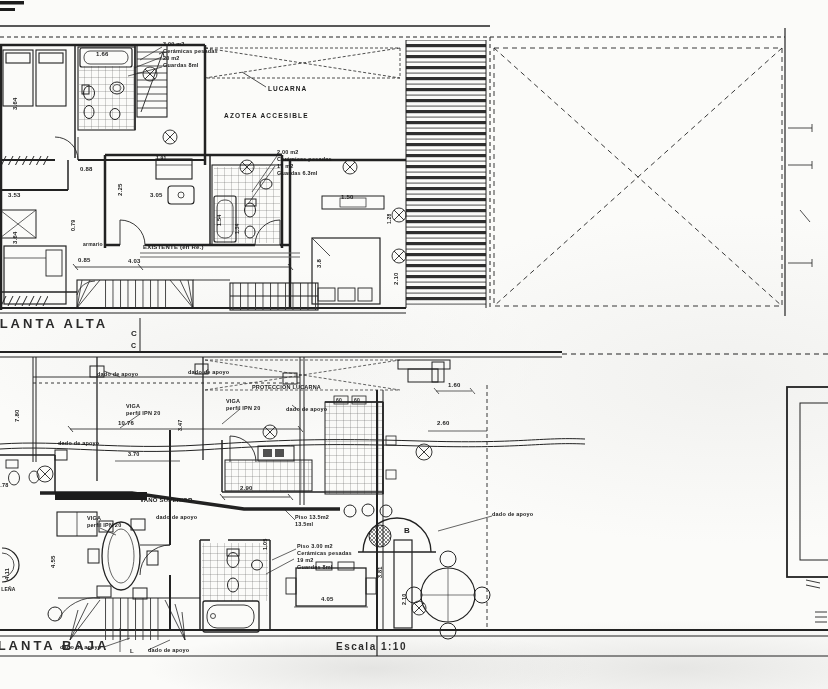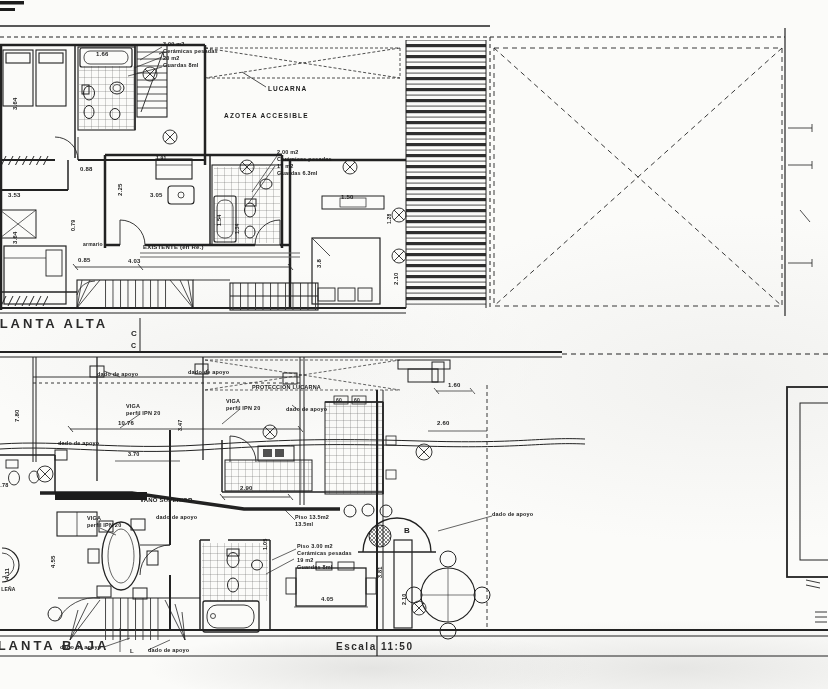--- a/index.html
+++ b/index.html
@@ -437,14 +437,14 @@
       <div class="lbl" style="left: 401px; top: 605px; font-size: 5.5px; transform: rotate(-90deg);">2.10</div>
       <div class="lbl" style="left: 404px; top: 526px; font-size: 8px;">B</div>
       <div class="lbl" style="left: 240px; top: 485px; font-size: 6px;">2.90</div>
       <div class="lbl" style="left: 60px; top: 644px; font-size: 5.5px;">dado de apoyo</div>
       <div class="lbl" style="left: 148px; top: 647px; font-size: 5.5px;">dado de apoyo</div>
       <div class="lbl" style="left: 130px; top: 648px; font-size: 6px;">L</div>
     </div>
 
   <div id="title-alta" class="plan-title">PLANTA ALTA</div>
   <div id="title-baja" class="plan-title">PLANTA BAJA</div>
-  <div id="scale-lbl" class="plan-title">Escala 11:50</div>
+  <div id="scale-lbl" class="plan-title">Escala 1:10</div>
 </div>
 
 </body></html>

